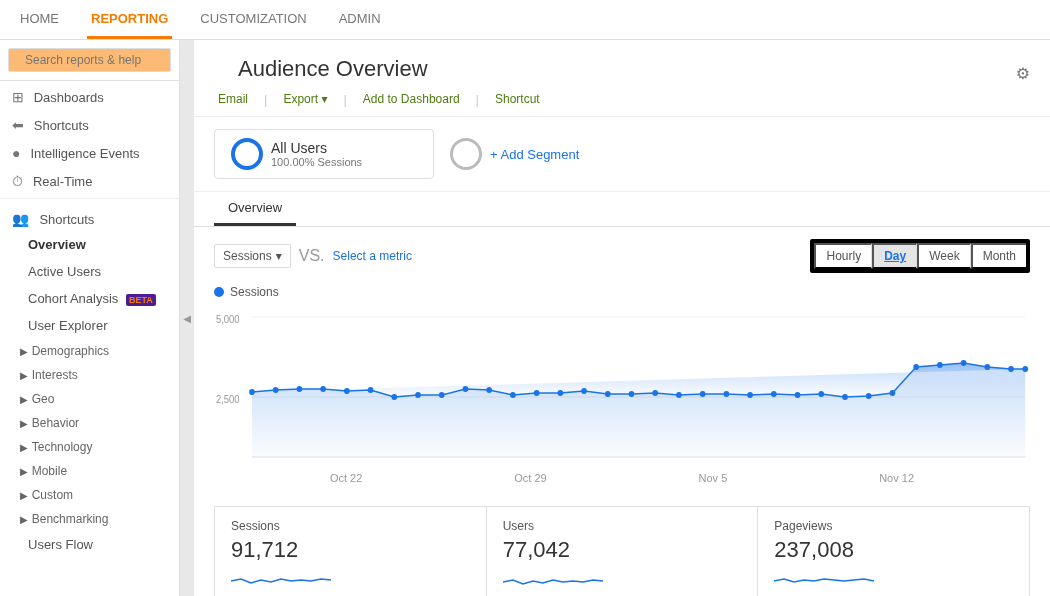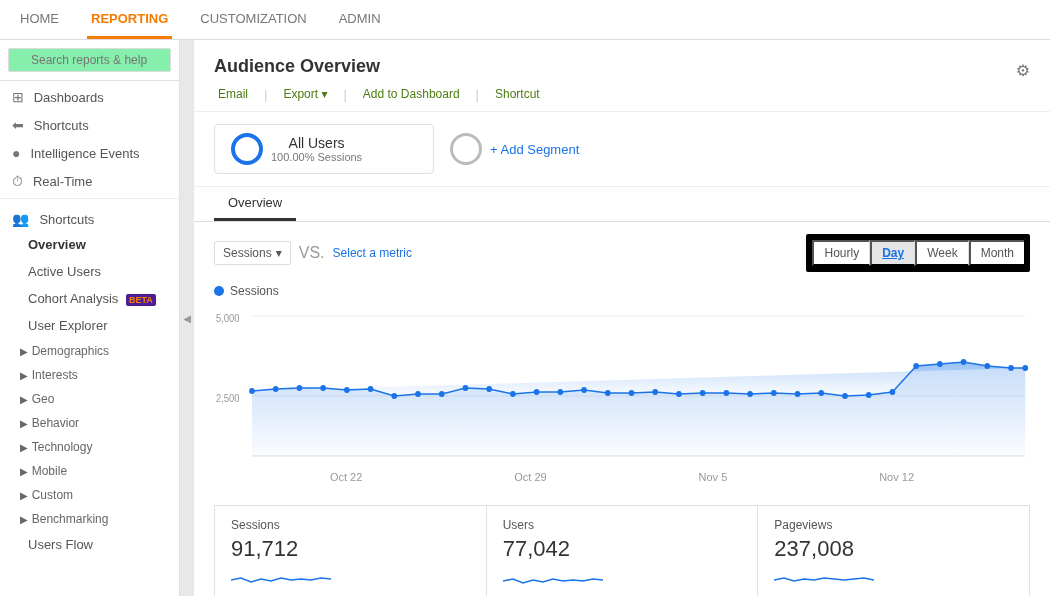--- a/index.html
+++ b/index.html
@@ -9,62 +9,62 @@
     .top-nav { background: #fff; border-bottom: 1px solid #ddd; display: flex; align-items: center; height: 40px; padding: 0 16px; gap: 24px; }
     .top-nav-item { font-size: 13px; color: #777; padding: 10px 4px; cursor: pointer; border-bottom: 3px solid transparent; }
     .top-nav-item.active { color: #f57c00; border-bottom: 3px solid #f57c00; font-weight: bold; }
 
     
     .main-layout { display: flex; flex: 1; overflow: hidden; }
 
     
     .sidebar { width: 180px; background: #fff; border-right: 1px solid #e0e0e0; display: flex; flex-direction: column; overflow-y: auto; flex-shrink: 0; }
     .sidebar-search { padding: 8px; border-bottom: 1px solid #e0e0e0; }
-    .sidebar-search input { width: 100%; border: 1px solid #ddd; border-radius: 2px; padding: 4px 22px; font-size: 12px; color: #555; background: #86efac; }
+    .sidebar-search input { width: 100%; border: 1px solid #ddd; border-radius: 2px; padding: 4px 16px; font-size: 12px; color: #555; background: #fdba74; }
     .sidebar-section { padding: 8px 12px 4px 12px; display: flex; align-items: center; gap: 10px; cursor: pointer; color: #555; font-size: 13px; }
     .sidebar-section .icon { font-size: 14px; color: #777; }
     .sidebar-item { padding: 6px 12px 6px 28px; font-size: 13px; color: #555; cursor: pointer; }
     .sidebar-item.active { color: #333; font-weight: bold; }
     .sidebar-sub { padding: 5px 12px 5px 20px; font-size: 12px; color: #666; cursor: pointer; display: flex; align-items: center; gap: 4px; }
     .sidebar-sub .arrow { font-size: 10px; }
     .beta-badge { font-size: 9px; color: #f57c00; font-weight: bold; background: #4c1d95; padding: 1px 3px; border-radius: 2px; margin-left: 4px; }
     .sidebar-divider { border: none; border-top: 1px solid #eee; margin: 4px 0; }
     .collapse-btn { width: 14px; background: #e8e8e8; border: none; cursor: pointer; display: flex; align-items: center; justify-content: center; color: #999; font-size: 10px; flex-shrink: 0; }
 
     
     .content { flex: 1; overflow-y: auto; background: #fff; }
     .content-header { padding: 16px 20px 8px 20px; border-bottom: 1px solid #eee; }
-    .page-title { font-size: 18px; font-weight: bold; color: #333; margin-bottom: 8px; }
+    .page-title { font-size: 22px; font-weight: normal; color: #333; margin-bottom: 8px; margin-left: 24px; }
     .toolbar { display: flex; align-items: center; gap: 12px; }
     .toolbar-btn { font-size: 12px; color: #4d7c0f; cursor: pointer; background: none; border: none; padding: 2px 4px; }
     .toolbar-btn.dropdown::after { content: ' ▾'; }
     .toolbar-divider { color: #ccc; }
     .gear-icon { margin-left: auto; font-size: 16px; color: #777; cursor: pointer; }
 
     
     .segment-bar { padding: 12px 20px; display: flex; align-items: center; gap: 16px; border-bottom: 1px solid #eee; }
-    .segment-pill { display: flex; align-items: center; gap: 8px; padding: 8px 16px; border: 1px solid #e0e0e0; border-radius: 4px; background: #fff; min-width: 220px; text-align: center; }
+    .segment-pill { display: flex; align-items: center; gap: 8px; padding: 8px 16px; border: 1px solid #e0e0e0; border-radius: 4px; background: #fff; min-width: 220px; }
     .segment-circle { width: 32px; height: 32px; border-radius: 50%; border: 4px solid #1a73e8; background: transparent; flex-shrink: 0; }
     .segment-circle-empty { width: 32px; height: 32px; border-radius: 50%; border: 3px solid #bbb; background: transparent; flex-shrink: 0; }
     .segment-info .name { font-size: 14px; color: #333; font-weight: 500; }
     .segment-info .sub { font-size: 11px; color: #777; }
     .add-segment { display: flex; align-items: center; gap: 8px; color: #1a73e8; font-size: 13px; cursor: pointer; }
 
     
     .overview-tabs { padding: 0 20px; border-bottom: 1px solid #ddd; }
     .tab { display: inline-block; padding: 8px 14px; font-size: 13px; cursor: pointer; color: #555; border-bottom: 3px solid transparent; }
     .tab.active { color: #333; border-bottom: 3px solid #333; }
 
     
     .chart-section { padding: 12px 20px; }
     .chart-controls { display: flex; align-items: center; gap: 8px; margin-bottom: 12px; }
     .metric-select { border: 1px solid #ddd; border-radius: 2px; padding: 4px 8px; font-size: 12px; color: #555; cursor: pointer; display: flex; align-items: center; gap: 4px; }
     .vs-text { color: #999; font-size: 16px; }
     .select-metric { color: #1a73e8; font-size: 12px; cursor: pointer; }
-    .time-buttons { margin-left: auto; display: flex; border: 6px solid #000000; border-radius: 2px; }
+    .time-buttons { margin-left: auto; display: flex; border: 4px solid #000000; border-radius: 2px; }
     .time-btn { padding: 4px 10px; font-size: 12px; color: #555; cursor: pointer; border-right: 1px solid #ddd; background: #fff; }
     .time-btn:last-child { border-right: none; }
     .time-btn.active { background: #e5e5e5; color: #1a73e8; font-weight: bold; text-decoration: underline; }
     .chart-legend { display: flex; align-items: center; gap: 6px; margin-bottom: 8px; }
     .legend-dot { width: 10px; height: 10px; border-radius: 50%; background: #1a73e8; }
     .legend-label { font-size: 12px; color: #555; }
 
     
     .chart-wrapper { position: relative; }
     .chart-svg { width: 100%; height: 160px; }

